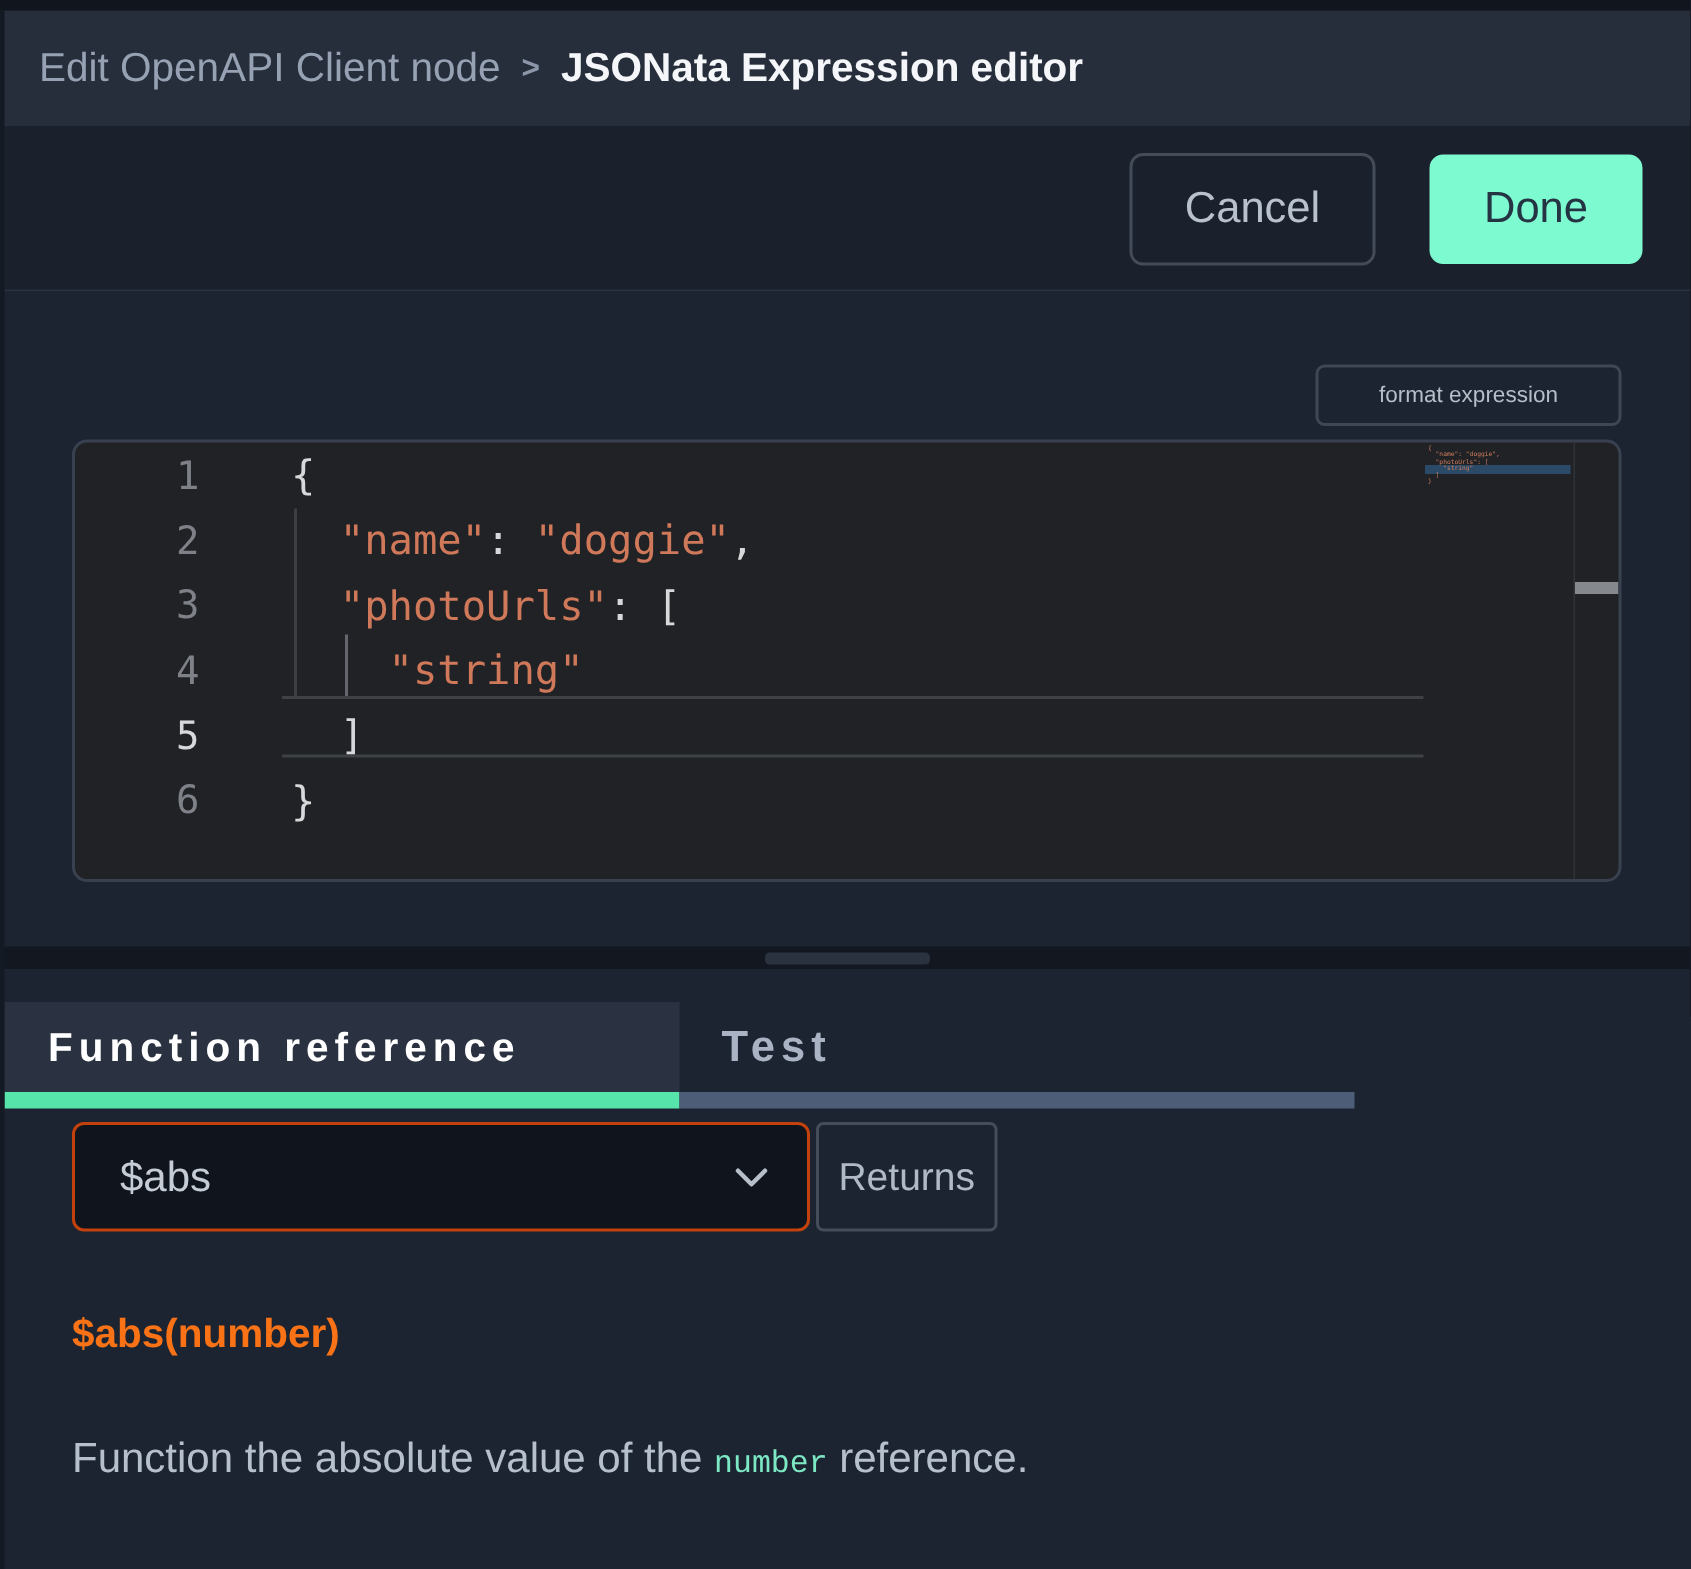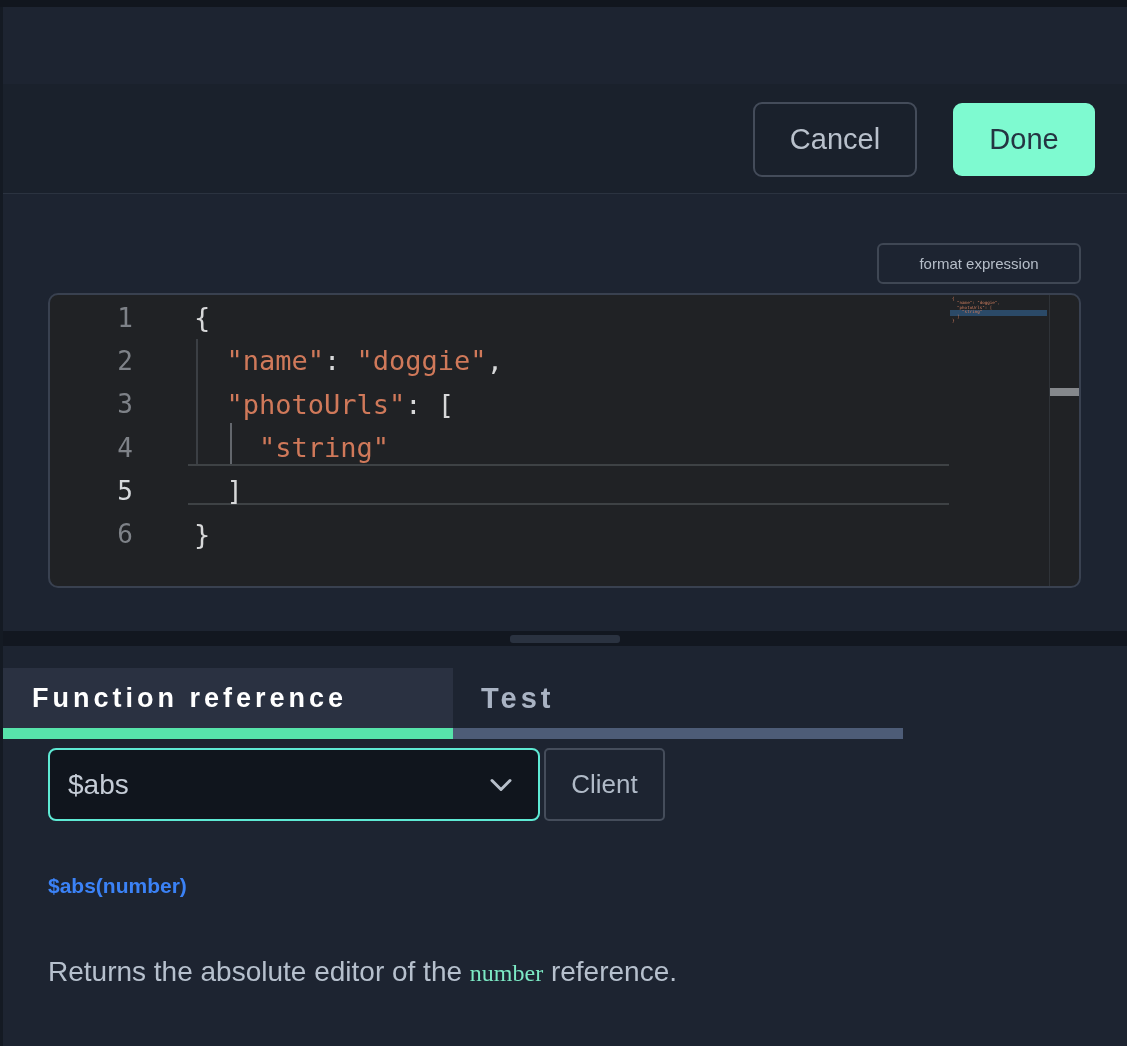--- a/index.html
+++ b/index.html
@@ -52,36 +52,41 @@
 
   
   .lower { position:absolute; left:0; top:646px; width:1127px; height:400px; background:#1d2431; }
   .tab-active { position:absolute; left:3px; top:22px; width:450px; height:60px; background:#2a3141; display:flex; align-items:center; padding-left:29px; cursor:pointer; }
   .tab-active-label { color:#ffffff; font-size:27px; font-weight:bold; letter-spacing:4px;text-align:center; }
   .tab-test { position:absolute; left:481px; top:22px; height:60px; display:flex; align-items:center; cursor:pointer; }
   .tab-test-label { color:#a9b3c3; font-size:29px; font-weight:bold; letter-spacing:4px; }
   .tabbar-green { position:absolute; left:3px; top:82px; width:450px; height:11px; background:#57e4ab; }
   .tabbar-slate { position:absolute; left:453px; top:82px; width:450px; height:11px; background:#4d5c77; }
 
-  .fn-select { position:absolute; left:48px; top:102px; width:492px; height:73px; background:#10151d; border:2px solid #5eead4; border-radius:8px; display:flex; align-items:center; padding:0 26px 0 18px; cursor:pointer; }
+  .fn-select { position:absolute; left:48px; top:102px; width:492px; height:73px; background:#10151d; border:2px solid #c2410c; border-radius:8px; display:flex; align-items:center; padding:0 26px 0 30px; cursor:pointer; }
   .fn-select-value { color:#c5ccd6; font-size:28px; flex:1; }
   .chevron { width:22px; height:14px; flex:none; }
   .btn-insert { position:absolute; left:544px; top:102px; width:121px; height:73px; border:2px solid #454d5b; border-radius:5px; color:#b0bac7; font-size:26px; background:transparent; }
 
-  .fn-signature { position:absolute; left:48px; top:228px; color:#3b82f6; font-size:21px; font-weight:bold; }
+  .fn-signature { position:absolute; left:48px; top:228px; color:#f97316; font-size:27px; font-weight:bold; }
   .fn-desc { position:absolute; left:48px; top:310px; color:#b6c0cd; font-size:28px; }
-  .fn-desc .inline-code { font-family:Liberation Serif, serif; font-size:24px; color:#7ce9c4; }
+  .fn-desc .inline-code { font-family:Liberation Mono, monospace; font-size:21px; color:#7ce9c4; }
 </style>
 </head>
 <body>
 
 <div class="screen">
   <div class="edge-top"></div>
   <div class="edge-left"></div>
 
+  <div class="header">
+    <span class="crumb-parent">Edit OpenAPI Client node</span>
+    <span class="crumb-sep">&gt;</span>
+    <span class="crumb-title">JSONata Expression editor</span>
+  </div>
 
   <div class="toolbar">
     <div class="btn btn-done">Done</div>
     <div class="btn btn-cancel">Cancel</div>
   </div>
 
   <div class="main">
     <div class="btn btn-format">format expression</div>
 
     <div class="editor">
@@ -141,20 +146,20 @@
     </div>
     <div class="tabbar-green"></div>
     <div class="tabbar-slate"></div>
 
     <div class="fn-select">
       <span class="fn-select-value">$abs</span>
       <svg class="chevron" viewBox="0 0 22 14" fill="none">
         <path d="M2 2.5 L11 11.5 L20 2.5" stroke="#b7bfca" stroke-width="3" stroke-linecap="round" stroke-linejoin="round"></path>
       </svg>
     </div>
-    <div class="btn btn-insert">Client</div>
+    <div class="btn btn-insert">Returns</div>
 
     <div class="fn-signature">$abs(number)</div>
     <div class="fn-desc">
-      <span>Returns the absolute editor of the </span><span class="inline-code">number</span><span> reference.</span>
+      <span>Function the absolute value of the </span><span class="inline-code">number</span><span> reference.</span>
     </div>
   </div>
 </div>
 
 </body></html>

